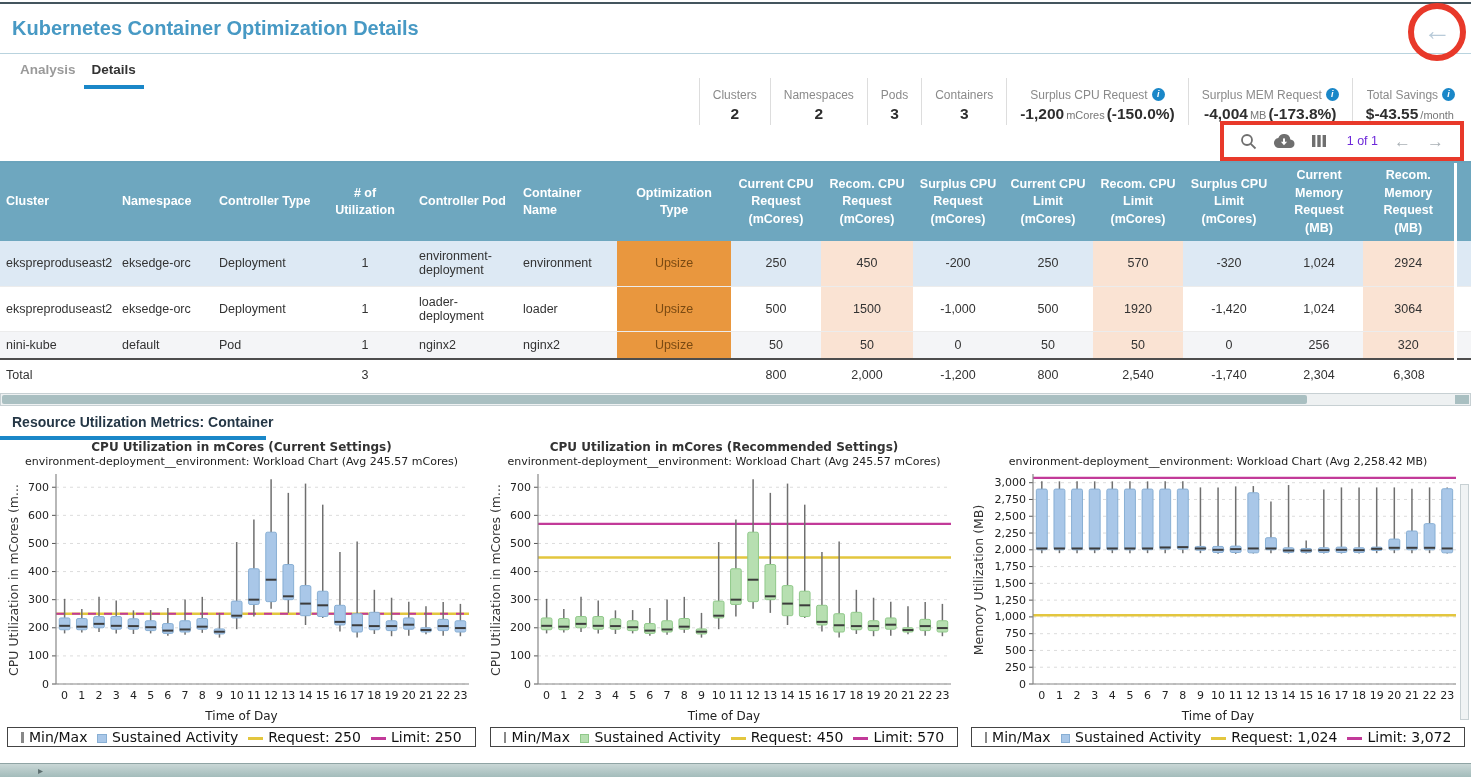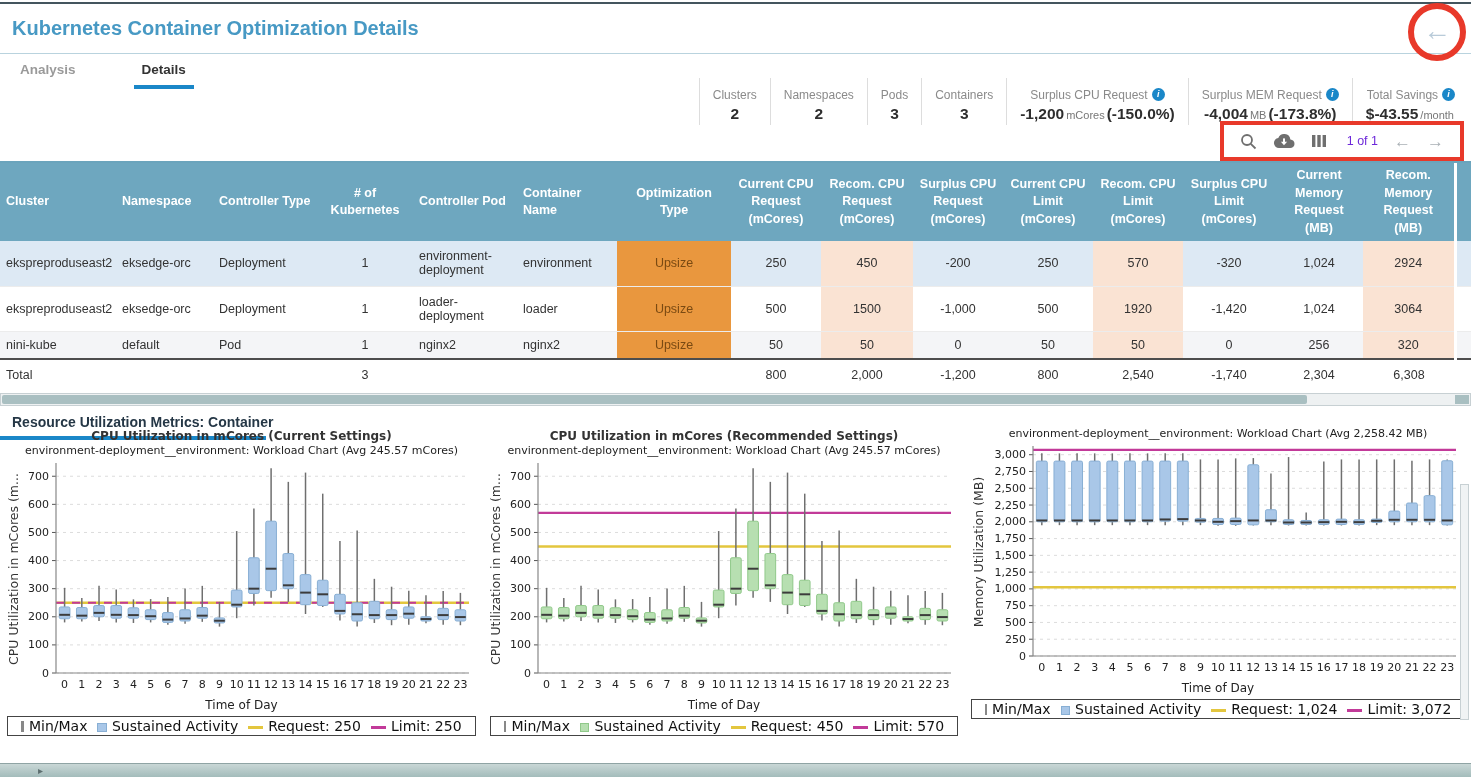--- a/index.html
+++ b/index.html
@@ -8,21 +8,21 @@
 
   .top-border { position:absolute; top:2px; left:0; width:100%; height:2px; background:#44555e; }
   .header-line { position:absolute; top:53px; left:0; width:100%; height:1px; background:#b9d3de; }
 
   .page-title { position:absolute; top:17px; left:12px; font-size:20px; font-weight:bold; color:#4799c4; }
 
   .back-wrap { position:absolute; top:3px; right:5px; width:58px; height:58px; border:6px solid #e8392a;
                border-radius:50%; display:flex; align-items:center; justify-content:center; background:transparent; }
   .back-arrow { color:#b9cbd9; font-size:28px; font-weight:bold; line-height:1; margin-top:-3px; }
 
-  .tabbar { position:absolute; top:58px; left:12px; display:flex; gap:50px; }
+  .tabbar { position:absolute; top:58px; left:12px; display:flex; }
   .tab { font-size:13.5px; font-weight:bold; color:#9a9a9a; padding:4px 8px 8px 8px; cursor:pointer; }
   .tab.active { color:#333; border-bottom:4px solid #1a87c8; }
 
   .stats { position:absolute; top:78px; right:2px; display:flex; align-items:flex-start; }
   .stat { border-left:1px solid #ddd; padding:2px 13px; text-align:center; white-space:nowrap; }
   .stat-label { font-size:12px; color:#8a8a8a;margin-top:8px; }
   .stat-value-row { margin-top:3px; font-size:15.5px; font-weight:bold; color:#2e2e2e; }
   .stat-unit { font-size:11px; color:#777; font-weight:normal; margin:0 2px; }
   .stat-pct { font-weight:bold; }
   .info-icon { display:inline-block; width:13px; height:13px; border-radius:50%; background:#1a87c8; color:#fff;
@@ -53,21 +53,21 @@
   td.sliver { border-left:3px solid #fff; }
   th.sliver { border-left:3px solid #fff; }
 
   .hscroll { position:absolute; top:393px; left:0; width:1471px; height:13px; background:#eef1f2; border:1px solid #c7d0d3; }
   .hscroll-thumb { position:absolute; top:1px; left:1px; width:1305px; height:9px; background:#a9bfc1; border-radius:2px; }
   .hscroll-end { position:absolute; top:1px; right:1px; width:14px; height:9px; background:#a9bfc1; }
 
   .section-title { position:absolute; top:414px; left:12px; font-size:14px; font-weight:bold; color:#253746; }
   .section-underline { position:absolute; top:436px; left:0; width:266px; height:4px; background:#1a87c8; }
 
-  .charts { position:absolute; top:427px; left:0; width:1471px; display:flex; }
+  .charts { position:absolute; top:438px; left:0; width:1471px; display:flex;align-items:flex-end; }
   .chart-panel { text-align:center; font-family:"DejaVu Sans", sans-serif; }
   .chart-panel.p0 { width:483px; }
   .chart-panel.p1 { width:482px; }
   .chart-panel.p2 { width:506px; }
   .chart-title { font-size:12px; font-weight:bold; color:#333; line-height:15px; margin-top:2px; }
   .chart-subtitle { font-size:11px; color:#222; line-height:14px; }
   .chart-panel svg { display:block; margin:0 auto; font-family:"DejaVu Sans", sans-serif; }
   .chart-xlabel { font-size:12px; color:#222; line-height:15px; }
   .legend { display:inline-block; border:1px solid #444; padding:1px 8px; margin-top:3px; font-size:14px; color:#111;
             white-space:nowrap; background:#fff; }
@@ -175,21 +175,21 @@
           <col style="width:92px">
           <col style="width:88px">
           <col style="width:92px">
         <col style="width:16px">
       </colgroup>
       <thead>
           <tr>
             <th class="th-left">Cluster</th>
             <th class="th-left">Namespace</th>
             <th class="th-left">Controller Type</th>
-            <th class="th-center"># of Kubernetes</th>
+            <th class="th-center"># of Utilization</th>
             <th class="th-left">Controller Pod</th>
             <th class="th-left">Container Name</th>
             <th class="th-center">Optimization Type</th>
             <th class="th-center">Current CPU Request (mCores)</th>
             <th class="th-center">Recom. CPU Request (mCores)</th>
             <th class="th-center">Surplus CPU Request (mCores)</th>
             <th class="th-center">Current CPU Limit (mCores)</th>
             <th class="th-center">Recom. CPU Limit (mCores)</th>
             <th class="th-center">Surplus CPU Limit (mCores)</th>
             <th class="th-center">Current Memory Request (MB)</th>

